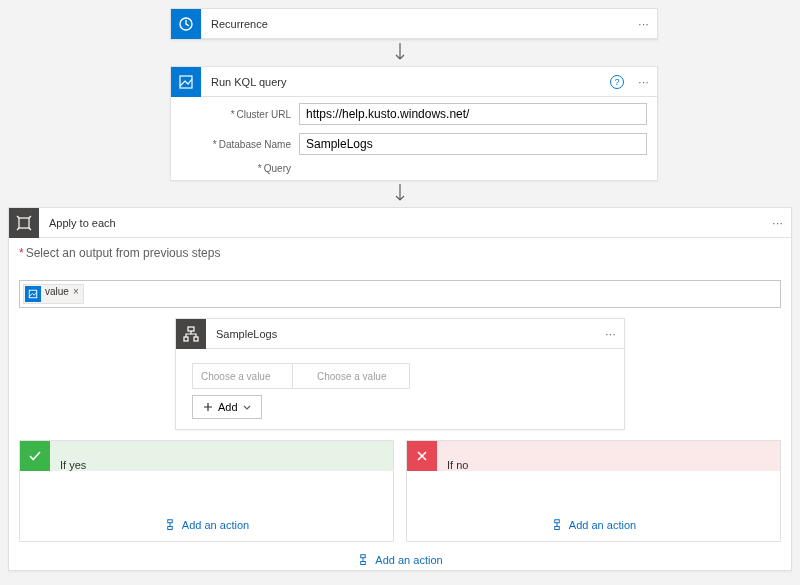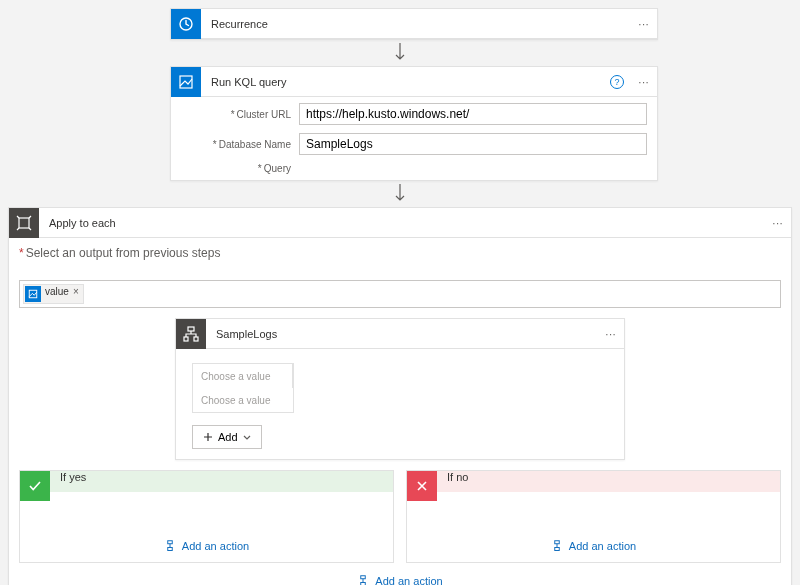--- a/index.html
+++ b/index.html
@@ -32,29 +32,29 @@
   .outer-body { background: #fff; padding: 8px 10px 4px 10px; }
   .prev-label { font-size: 12px; color: #605e5c; margin-bottom: 20px; }
   .prev-label::before { content:"*"; color:#c43434; margin-right:2px; }
   .prev-box { border: 1px solid #c8c6c4; padding: 3px; display:flex; align-items:center; }
   .token { display:inline-flex; align-items:flex-start; background:#f3f2f1; border:1px solid #e1e1e1; padding:1px 4px 1px 1px; gap:4px; font-size:10px;}
   .token .ticon { width:16px; height:16px; background:#0078d4; display:flex;align-items:center;justify-content:center; color:#fff;}
   .token .tx { color:#605e5c; cursor:pointer; }
 
   .cond-wrap { margin: 10px auto 0 auto; width: 450px; }
   .cond-body { background:#fff; padding: 14px 16px 10px 16px; }
-  .cond-row { display:flex; gap:0; border:1px solid #e1e1e1; width:fit-content;flex-direction:column; }
+  .cond-row { display:flex; gap:16px; border:1px solid #e1e1e1; width:fit-content; }
   .cond-cell { border-right:1px solid #e1e1e1; height:24px; display:flex;align-items:center;padding:0 8px; font-size:10px; color:#a19f9d;}
   .cond-cell:last-child { border-right:none; }
   .cond-cell.sel { color:#605e5c; min-width: 90px; justify-content:space-between; gap:10px; cursor:pointer;}
-  .add-btn { margin-top:12px; border:1px solid #c8c6c4; background:#fff; height:24px; padding:0 10px; display:inline-flex;align-items:center;gap:5px; font-size:11px; cursor:pointer;}
+  .add-btn { margin-top:6px; border:1px solid #c8c6c4; background:#fff; height:24px; padding:0 10px; display:inline-flex;align-items:center;gap:5px; font-size:11px; cursor:pointer;}
 
   .branches { display:flex; gap:12px; margin-top:10px; }
   .branch { flex:1; border:1px solid #e1e1e1; background:#fff; }
-  .branch-header { display:flex; align-items:flex-start; height:21px; }
+  .branch-header { display:flex; align-items:flex-end; height:30px; }
   .bh-yes { background:#e6f3e6; }
   .bh-no  { background:#fbe9e9; }
   .bh-icon { width:30px; height:30px; display:flex;align-items:center;justify-content:center;}
   .bh-yes .bh-icon { background:#3bb44a; color:#fff; }
   .bh-no  .bh-icon { background:#e74856; color:#fff; }
   .branch-body { height:70px; display:flex; align-items:flex-end; justify-content:center; padding-bottom:10px; }
 
   .add-action { display:inline-flex; align-items:center; gap:6px; color:#0f6cbd; font-size:11px; cursor:pointer; }
   .add-action .ai { color:#0f6cbd; }
 

